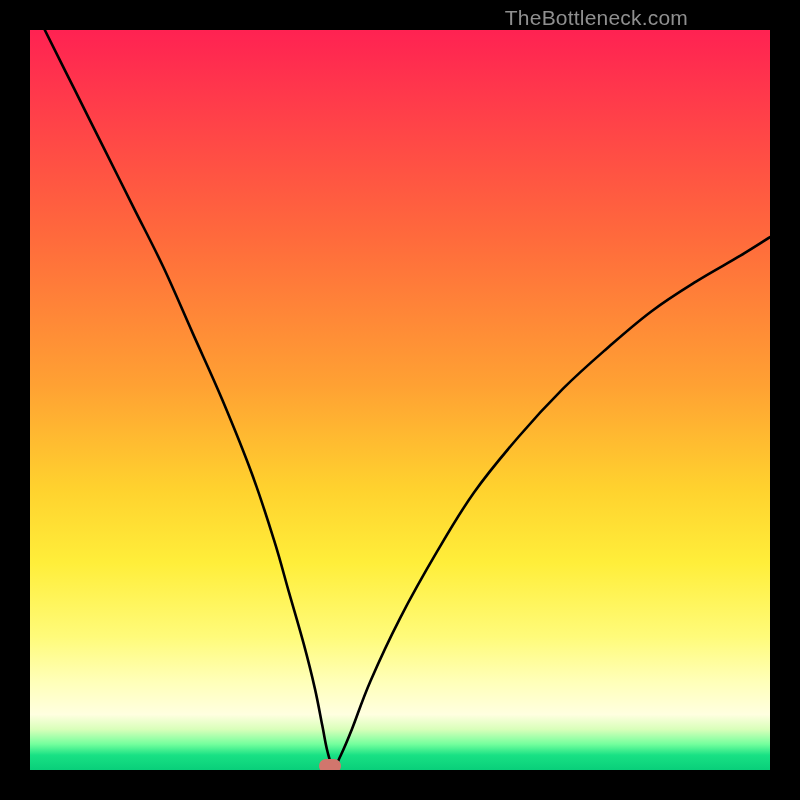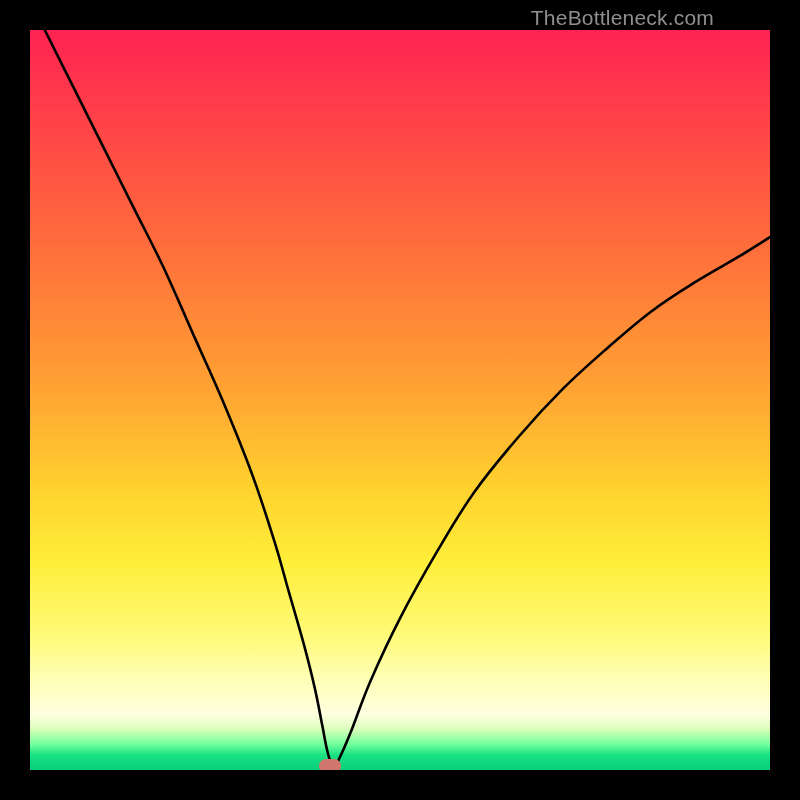--- a/index.html
+++ b/index.html
@@ -9,21 +9,20 @@
     height: 800px;
     overflow: hidden;
     font-family: Arial, Helvetica, sans-serif;
     background: #000;
   }
   .outer {
     width: 720px;
     height: 800px;
     background: #000;
     position: relative;
-    padding-left: 26px;
   }
   .plot {
     position: absolute;
     left: 30px;
     top: 30px;
     width: 740px;
     height: 740px;
     overflow: hidden;
   }
   .gradient {

